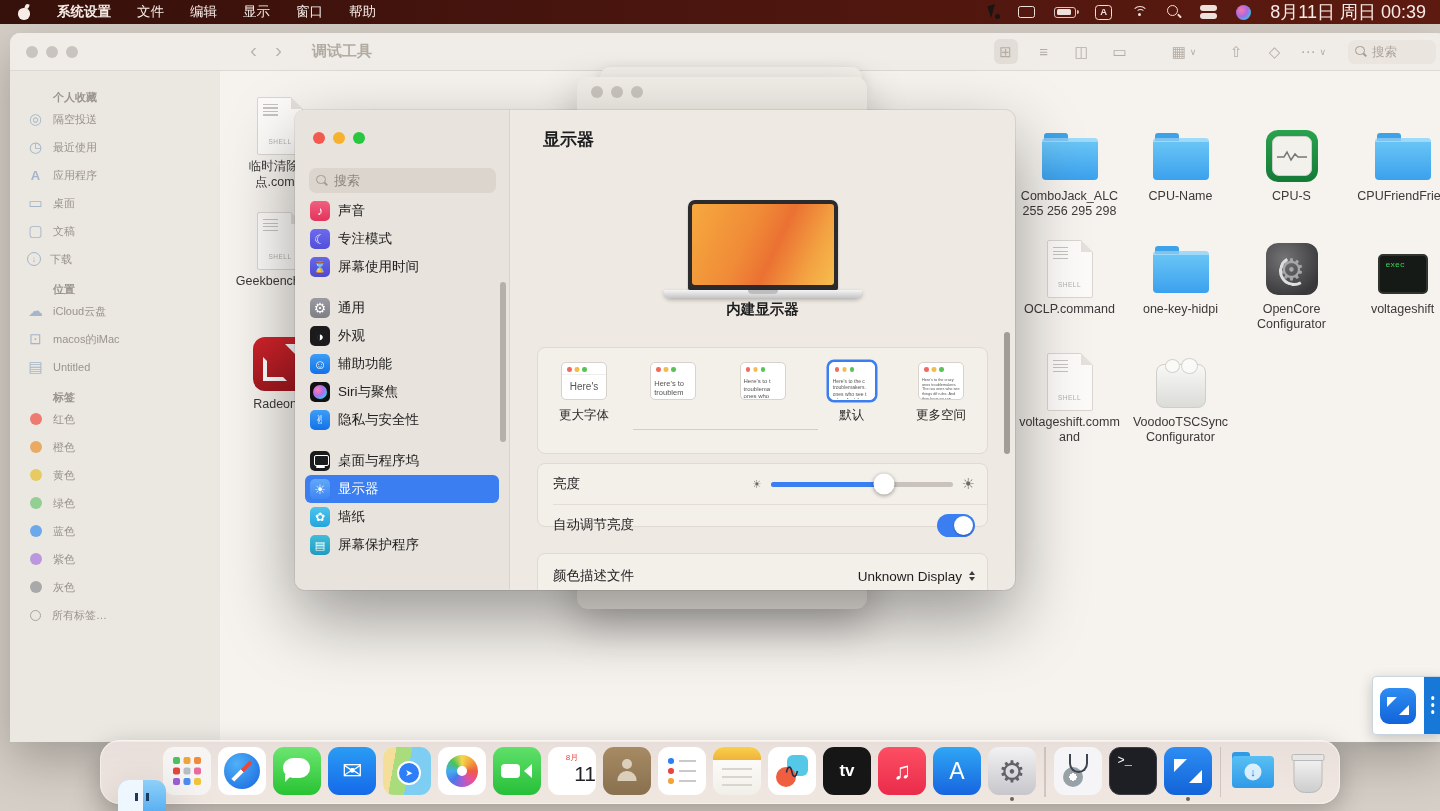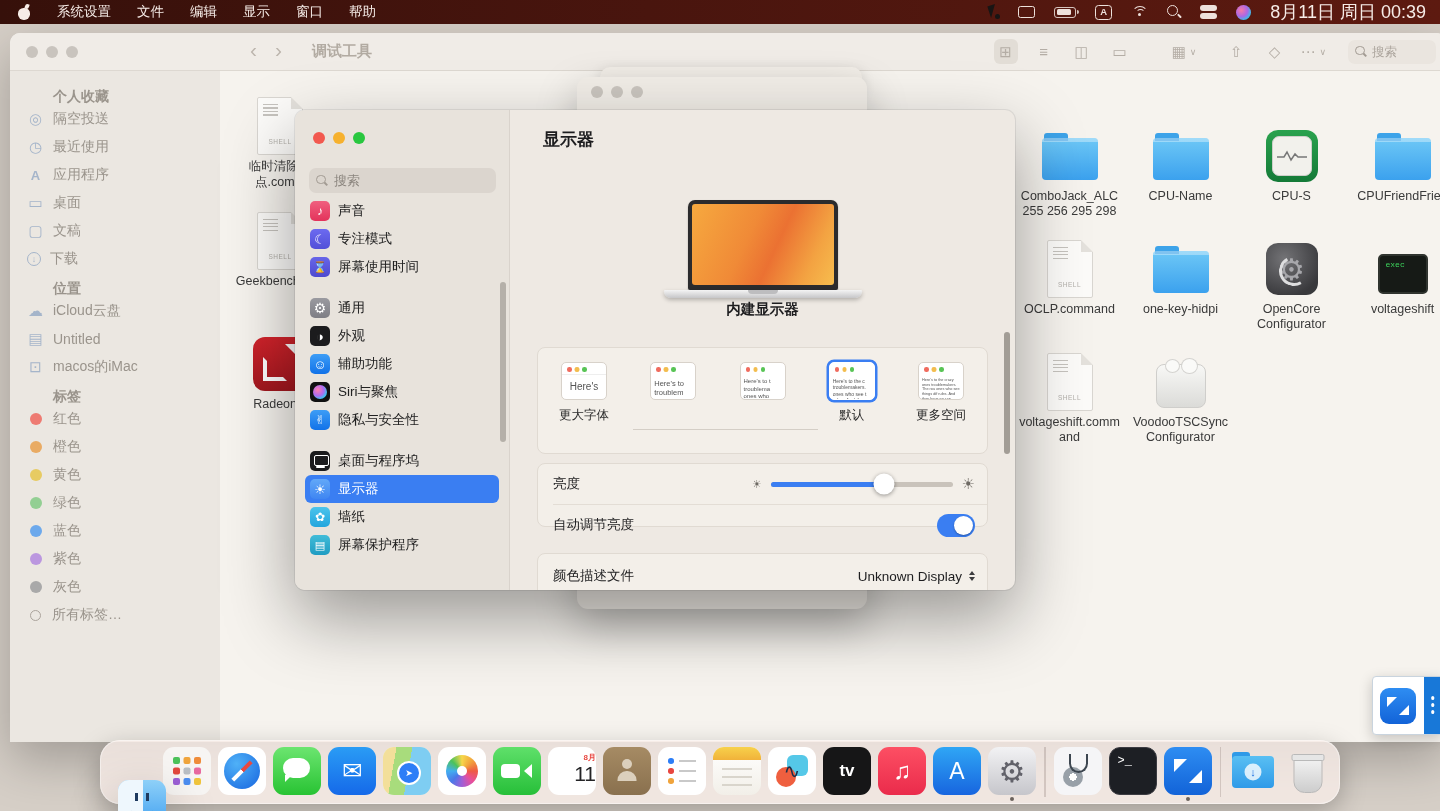--- a/index.html
+++ b/index.html
@@ -8,21 +8,21 @@
   i,u,b,em{font-style:normal;text-decoration:none;font-weight:normal}
 
   
   .menubar{position:absolute;left:0;top:0;right:0;height:24px;z-index:50;display:flex;align-items:center;
     background:linear-gradient(90deg,#36100a,#49150e 45%,#5d1a10);color:#f6ece7;font-size:13.5px}
   .mb-left{display:flex;align-items:center;gap:26px;padding-left:18px}
   .mb-left .apple{width:13px;height:15px;position:relative;display:inline-block}
   .mb-left .apple::before{content:"";position:absolute;left:0;top:3px;width:12px;height:12px;border-radius:46% 46% 48% 48%;background:#f6ece7}
   .mb-left .apple::after{content:"";position:absolute;left:7px;top:-1px;width:4px;height:5px;border-radius:60% 0 60% 0;background:#f6ece7;transform:rotate(18deg)}
   .mb-menu{cursor:default;white-space:nowrap}
-  .mb-menu.bold{font-weight:normal}
+  .mb-menu.bold{font-weight:bold}
   .mb-right{margin-left:auto;display:flex;align-items:center;gap:19px;padding-right:14px}
   .mi{position:relative;display:inline-block;opacity:.95}
   .mi.cursor{width:12px;height:14px}
   .mi.cursor::before{content:"";position:absolute;left:2px;top:0;border-left:8px solid #151515;border-bottom:12px solid transparent;transform:rotate(-18deg)}
   .mi.cursor::after{content:"";position:absolute;right:-1px;bottom:0;width:5px;height:5px;border-radius:50%;background:#151515}
   .mi.display{width:17px;height:12px;border:1.6px solid #f6ece7;border-radius:2.5px}
   .mi.battery{width:22px;height:11px;border:1.5px solid rgba(246,236,231,.85);border-radius:3px}
   .mi.battery::before{content:"";position:absolute;left:1.5px;top:1.5px;bottom:1.5px;width:14px;background:#f6ece7;border-radius:1.5px}
   .mi.battery::after{content:"";position:absolute;right:-4px;top:2.5px;width:2.5px;height:4px;background:rgba(246,236,231,.85);border-radius:0 2px 2px 0}
   .mi.input{width:17px;height:15px;border:1.6px solid #f6ece7;border-radius:3.5px;text-align:center;font-size:9.5px;line-height:12px;font-weight:bold}
@@ -55,21 +55,21 @@
   .f-search{width:88px;height:24px;border:none;border-radius:7px;background:#eae5df;display:flex;align-items:center;gap:5px;padding:0 7px;margin-left:8px}
   .f-search input{border:none;outline:none;background:transparent;width:56px;font-size:12.5px;color:#8d867f}
   .f-search input::placeholder{color:#aba49c}
   .lens{position:relative;width:12px;height:12px;flex:none}
   .lens::before{content:"";position:absolute;left:0;top:0;width:7.5px;height:7.5px;border:1.5px solid #a29b93;border-radius:50%}
   .lens::after{content:"";position:absolute;left:8px;top:8px;width:4px;height:1.5px;background:#a29b93;transform:rotate(45deg)}
 
   .f-sidebar{position:absolute;left:0;top:38px;bottom:0;width:210px;background:#ebe7e1;padding:10px 0 0 0;overflow:hidden}
   .fs-row{display:flex;align-items:center;height:28px;padding-left:17px;gap:9px}
   .fs-row.header{height:24px;font-size:11.5px;font-weight:bold;color:#a79f96;padding-top:8px}
-  .fs-row .lab{font-size:14px;color:#9a948c;white-space:nowrap}
+  .fs-row .lab{font-size:11px;color:#9a948c;white-space:nowrap}
   .fi{width:17px;height:17px;flex:none;display:flex;align-items:center;justify-content:center;font-size:15px;color:#a5b5ca}
   .fi.applications{font-size:13px;font-weight:bold}
   .fi.downloads{width:14px;height:14px;border:1.3px solid #a5b5ca;border-radius:50%;font-size:9px}
   .fi.tag{width:12px;height:12px;border-radius:50%;background:var(--c,#bbb);margin:0 2.5px}
   .fi.tagall{width:11px;height:11px;border:1.3px solid #aba49c;border-radius:50%;margin:0 2.5px}
   .fi.airdrop::before{content:"◎"}
   .fi.recents::before{content:"◷"}
   .fi.applications::before{content:"A"}
   .fi.desktop::before{content:"▭"}
   .fi.documents::before{content:"▢"}
@@ -240,21 +240,21 @@
   .dk.maps .g::before{content:"";position:absolute;inset:0;background:linear-gradient(100deg,#f3df9a 0 24%,#a8dc7c 24% 52%,#7ecdf2 52% 100%)}
   .dk.maps .g::after{content:"➤";position:absolute;left:14px;top:14px;width:20px;height:20px;border-radius:50%;background:#2d7ef7;border:2px solid #fff;color:#fff;font-size:9px;line-height:20px;text-align:center}
   .dk.photos{background:#fff}
   .dk.photos .g::before{content:"";position:absolute;left:8px;top:8px;width:32px;height:32px;border-radius:50%;
     background:conic-gradient(#f7d74b,#f2a33c,#ee5b43,#e84f9b,#a05fd6,#4b78e8,#43aef0,#4cc25a,#f7d74b)}
   .dk.photos .g::after{content:"";position:absolute;left:19px;top:19px;width:10px;height:10px;border-radius:50%;background:#fff}
   .dk.facetime{background:linear-gradient(180deg,#5fe06a,#27bf39)}
   .dk.facetime .g::before{content:"";position:absolute;left:8px;top:17px;width:19px;height:14px;border-radius:4px;background:#fff}
   .dk.facetime .g::after{content:"";position:absolute;right:9px;top:17px;border-right:8px solid #fff;border-top:7px solid transparent;border-bottom:7px solid transparent}
   .dk.calendar{background:#fff}
-  .dk.calendar .b1{left:0;right:0;top:5px;text-align:right;font-size:8px;font-weight:bold;color:#e8463f}
+  .dk.calendar .b1{left:0;right:0;top:5px;text-align:center;font-size:8px;font-weight:normal;color:#e8463f}
   .dk.calendar .b2{left:0;right:0;top:15px;text-align:right;font-size:21px;color:#242426}
   .dk.contacts{background:linear-gradient(180deg,#a68b64,#89704e)}
   .dk.contacts .g::before{content:"";position:absolute;left:50%;top:12px;transform:translateX(-50%);width:10px;height:10px;border-radius:50%;background:#dbcfbc}
   .dk.contacts .g::after{content:"";position:absolute;left:50%;top:24px;transform:translateX(-50%);width:19px;height:10px;border-radius:9px 9px 0 0;background:#dbcfbc}
   .dk.reminders{background:#fff}
   .dk.reminders .g::before{content:"";position:absolute;left:10px;top:11px;width:5.5px;height:5.5px;border-radius:50%;background:#2d7ef7;box-shadow:0 10px 0 #e8463f,0 20px 0 #f0a43c}
   .dk.reminders .g::after{content:"";position:absolute;left:21px;top:13px;width:17px;height:24px;background:repeating-linear-gradient(180deg,#c9c9c9 0 1.6px,transparent 1.6px 10px)}
   .dk.notes{background:linear-gradient(180deg,#fff,#f2efe8);overflow:hidden}
   .dk.notes .g::before{content:"";position:absolute;left:0;right:0;top:0;height:13px;background:linear-gradient(180deg,#f7d14b,#f1b23a)}
   .dk.notes .g::after{content:"";position:absolute;left:9px;right:9px;top:21px;height:18px;background:repeating-linear-gradient(180deg,#d9d5cc 0 1.6px,transparent 1.6px 8px)}
@@ -396,27 +396,27 @@
         <span class="fi"></span>
         <span class="lab">位置</span>
       </div>
 
       <div class="fs-row item">
         <span class="fi icloud"></span>
         <span class="lab">iCloud云盘</span>
       </div>
 
       <div class="fs-row item">
+        <span class="fi imac"></span>
+        <span class="lab">macos的iMac</span>
+      </div>
+
+      <div class="fs-row item">
         <span class="fi disk"></span>
         <span class="lab">Untitled</span>
-      </div>
-
-      <div class="fs-row item">
-        <span class="fi imac"></span>
-        <span class="lab">macos的iMac</span>
       </div>
 
       <div class="fs-row header">
         <span class="fi"></span>
         <span class="lab">标签</span>
       </div>
 
       <div class="fs-row item">
         <span class="fi tag" style="--c: #ee7b72;"></span>
         <span class="lab">红色</span>

